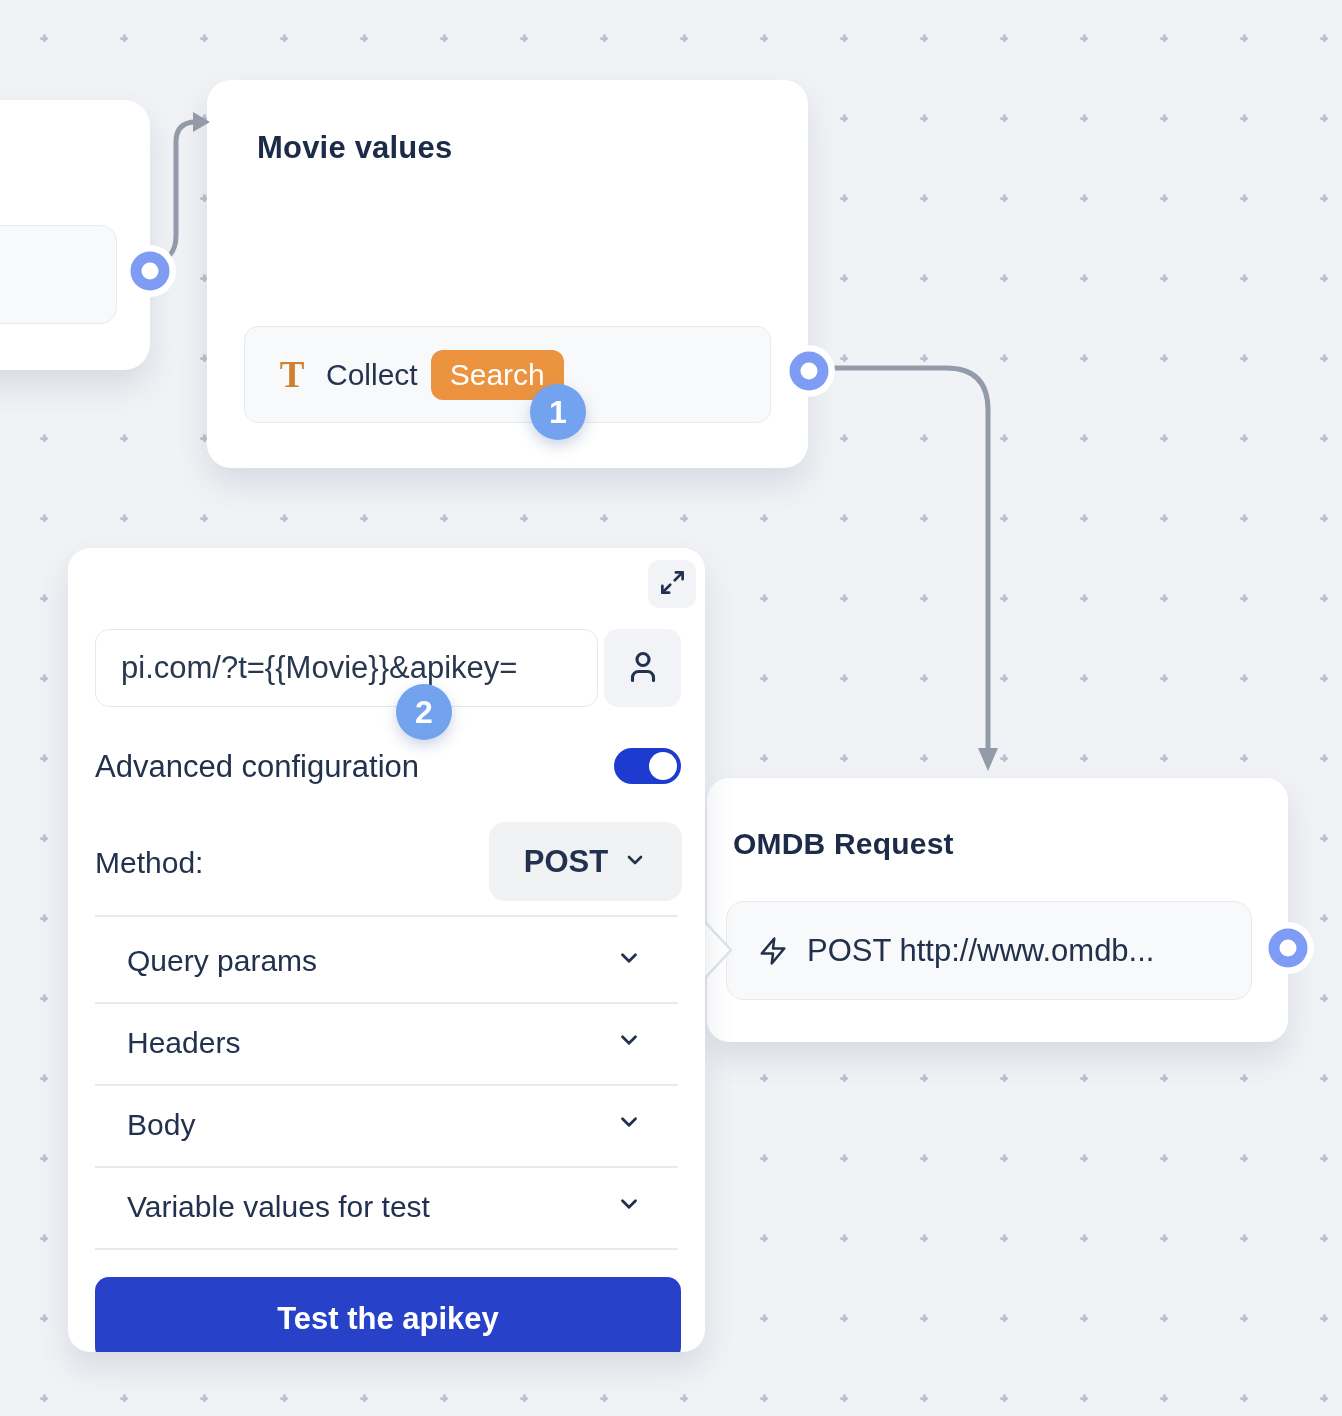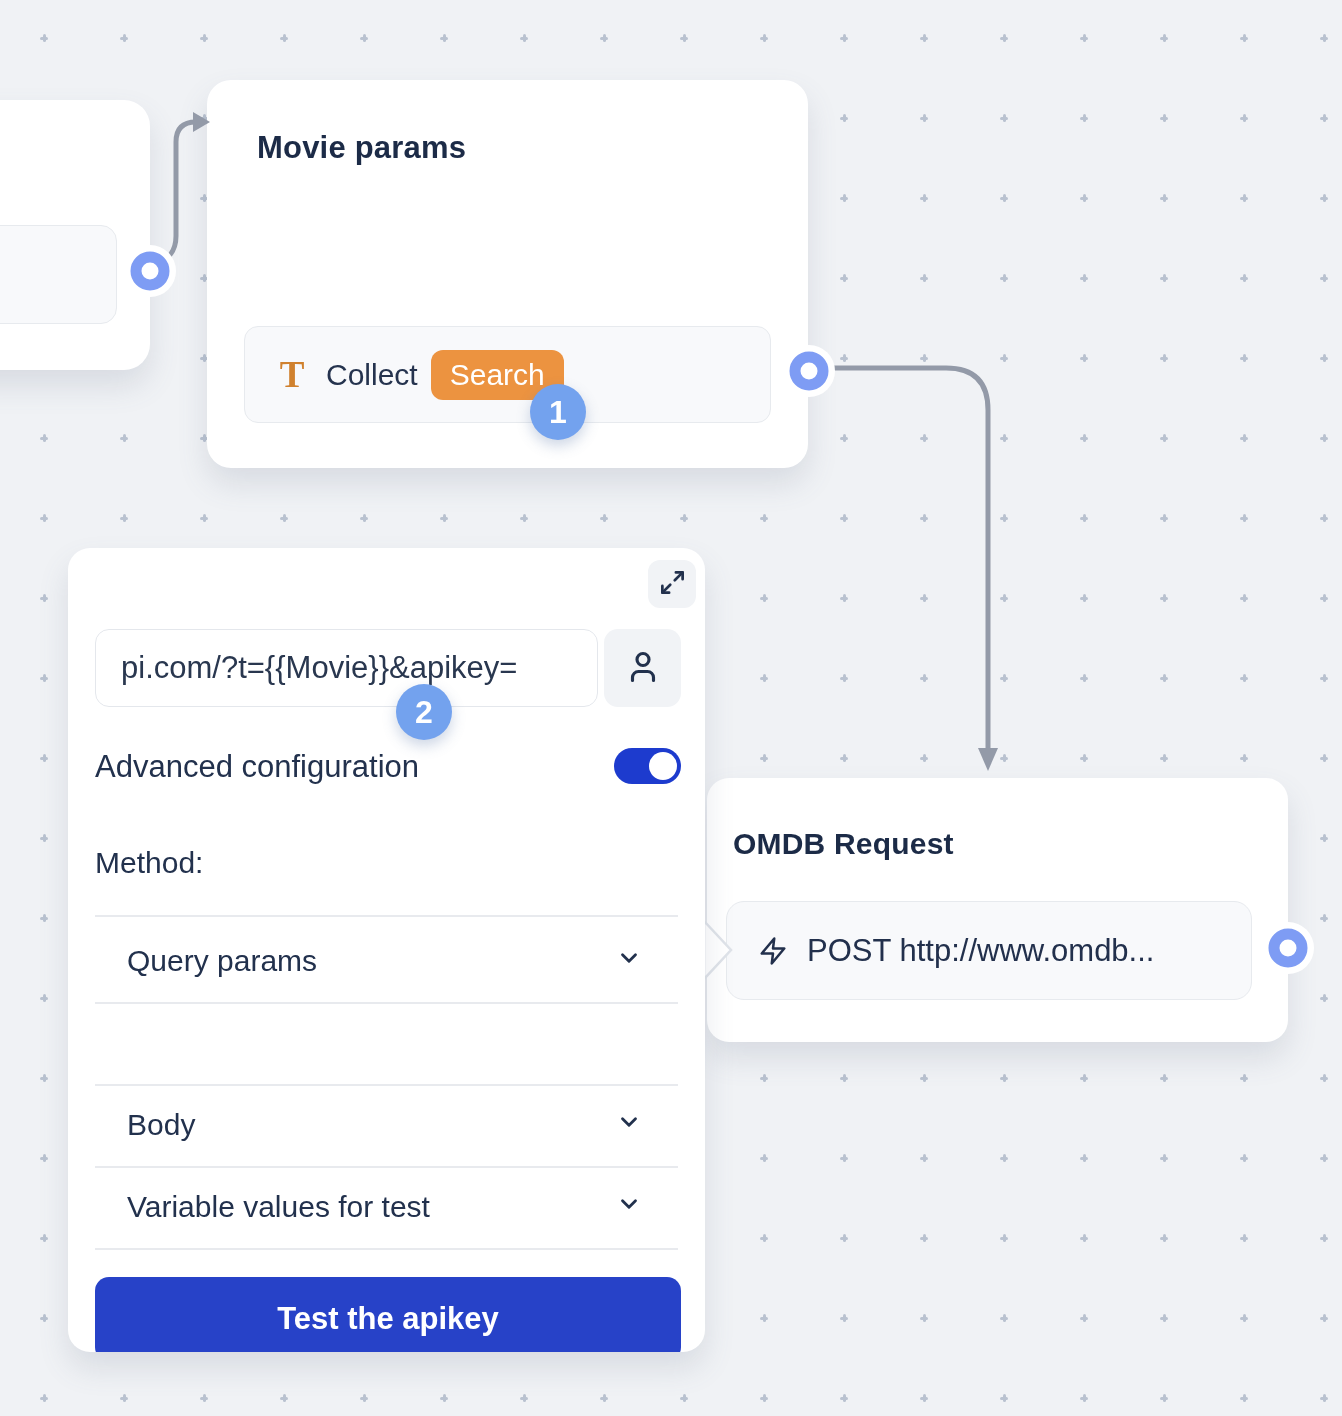--- a/index.html
+++ b/index.html
@@ -386,21 +386,21 @@
       <div class="dot" style="left: 1160px; top: 1394px;"></div>
       <div class="dot" style="left: 1240px; top: 1394px;"></div>
       <div class="dot" style="left: 1320px; top: 1394px;"></div>
     </div>
 
   <div class="card left-card">
     <div class="stub-box"></div>
   </div>
 
   <div class="card movie-card">
-    <div class="node-title">Movie params</div>
+    <div class="node-title">Movie values</div>
 
 
     <div class="msg-box second">
       <span class="msg-icon">
         <span class="t-glyph">T</span>
       </span>
       <span>Collect</span>
       <span class="chip">Search</span>
     </div>
   </div>
@@ -437,33 +437,49 @@
           <path d="M19 21v-2a4 4 0 0 0-4-4H9a4 4 0 0 0-4 4v2"></path>
           <circle cx="12" cy="7" r="4"></circle>
         </svg>
       </span>
     </button>
 
     <div class="adv-label">Advanced configuration</div>
     <div class="toggle"></div>
 
     <div class="method-label">Method:</div>
+    <button class="method-dd">
+      <span>POST</span>
+      <span>
+        <svg width="24" height="24" viewBox="0 0 24 24" fill="none" stroke="#22314d" stroke-width="2.6" stroke-linecap="round" stroke-linejoin="round">
+            <polyline points="6 9 12 15 18 9"></polyline>
+          </svg>
+      </span>
+    </button>
 
     <div class="divider" style="top:367px"></div>
 
     <div class="section-row" style="top:383px">
       <span>Query params</span>
       <span>
         <svg width="26" height="26" viewBox="0 0 24 24" fill="none" stroke="#22314d" stroke-width="2.6" stroke-linecap="round" stroke-linejoin="round">
             <polyline points="6 9 12 15 18 9"></polyline>
           </svg>
       </span>
     </div>
     <div class="divider" style="top:454px"></div>
 
+    <div class="section-row" style="top:465px">
+      <span>Headers</span>
+      <span>
+        <svg width="26" height="26" viewBox="0 0 24 24" fill="none" stroke="#22314d" stroke-width="2.6" stroke-linecap="round" stroke-linejoin="round">
+            <polyline points="6 9 12 15 18 9"></polyline>
+          </svg>
+      </span>
+    </div>
     <div class="divider" style="top:536px"></div>
 
     <div class="section-row" style="top:547px">
       <span>Body</span>
       <span>
         <svg width="26" height="26" viewBox="0 0 24 24" fill="none" stroke="#22314d" stroke-width="2.6" stroke-linecap="round" stroke-linejoin="round">
             <polyline points="6 9 12 15 18 9"></polyline>
           </svg>
       </span>
     </div>

